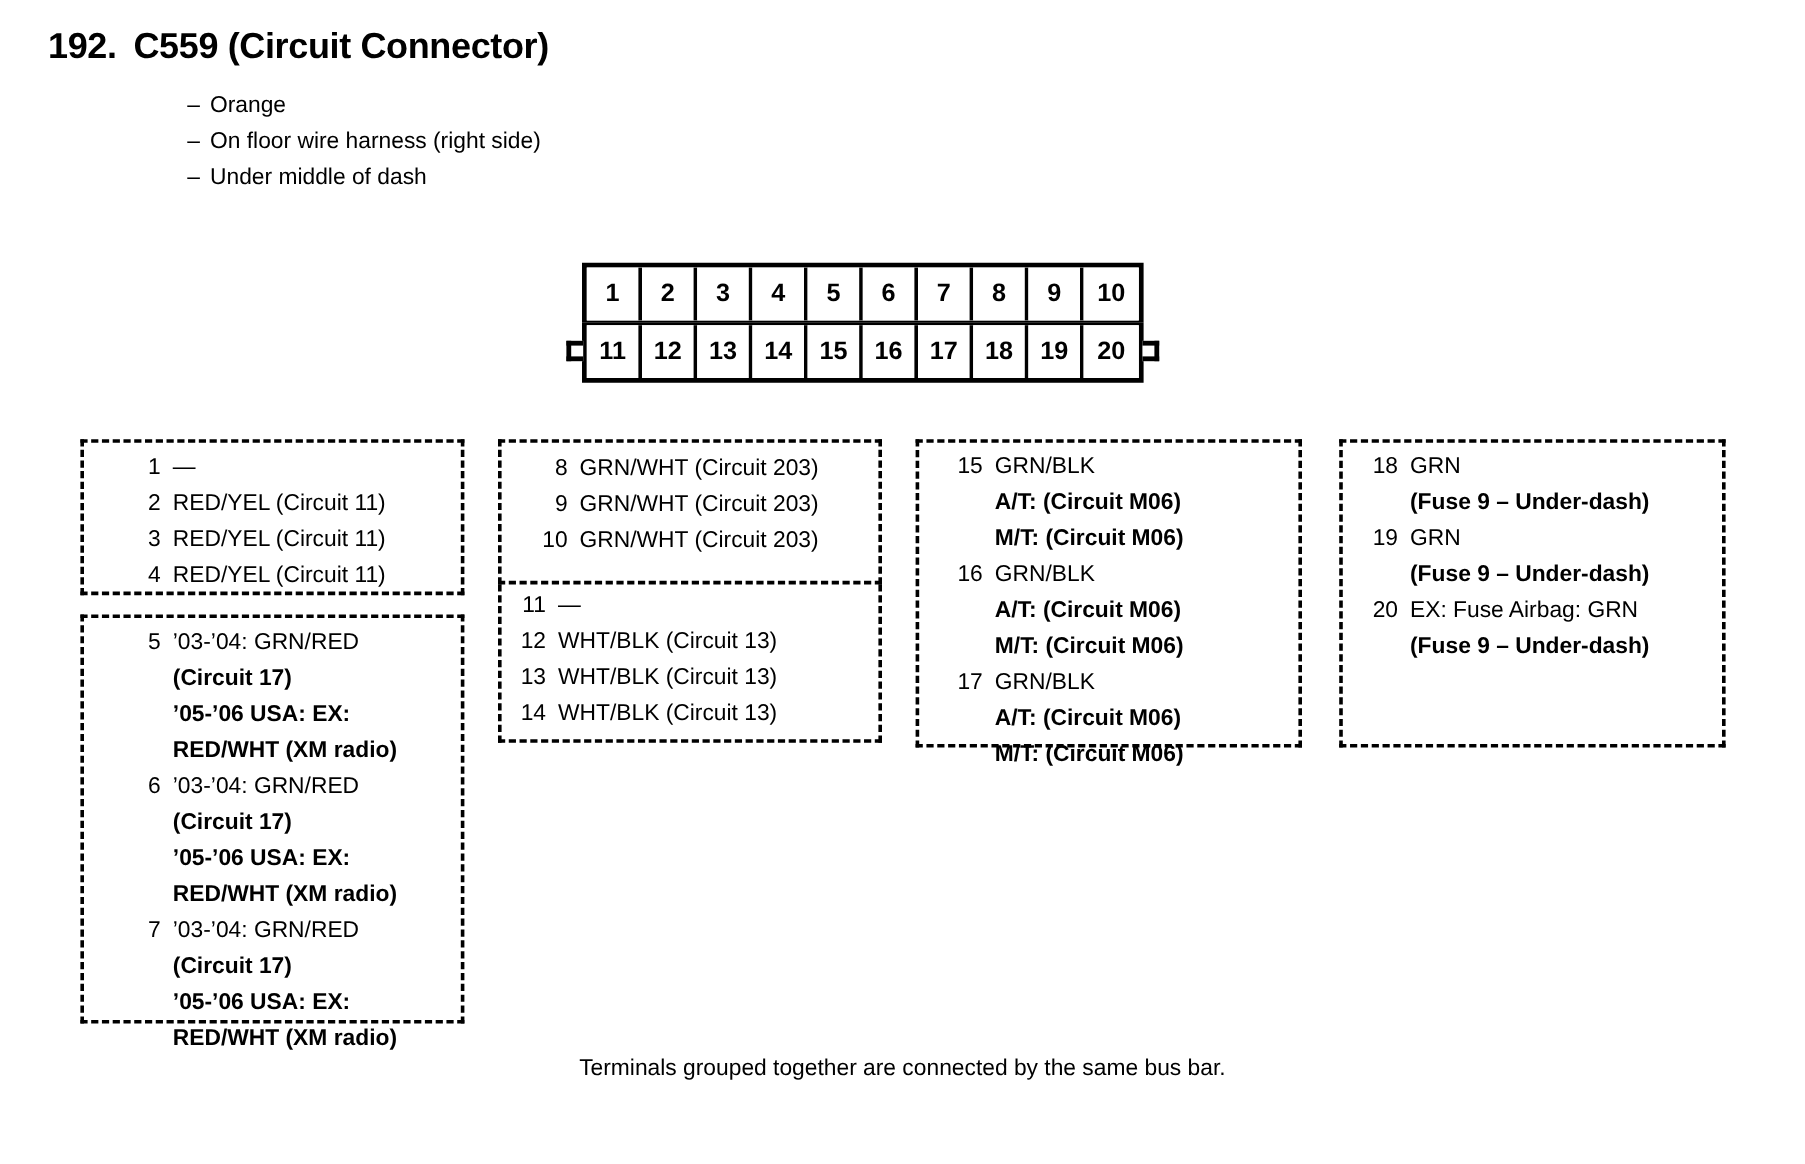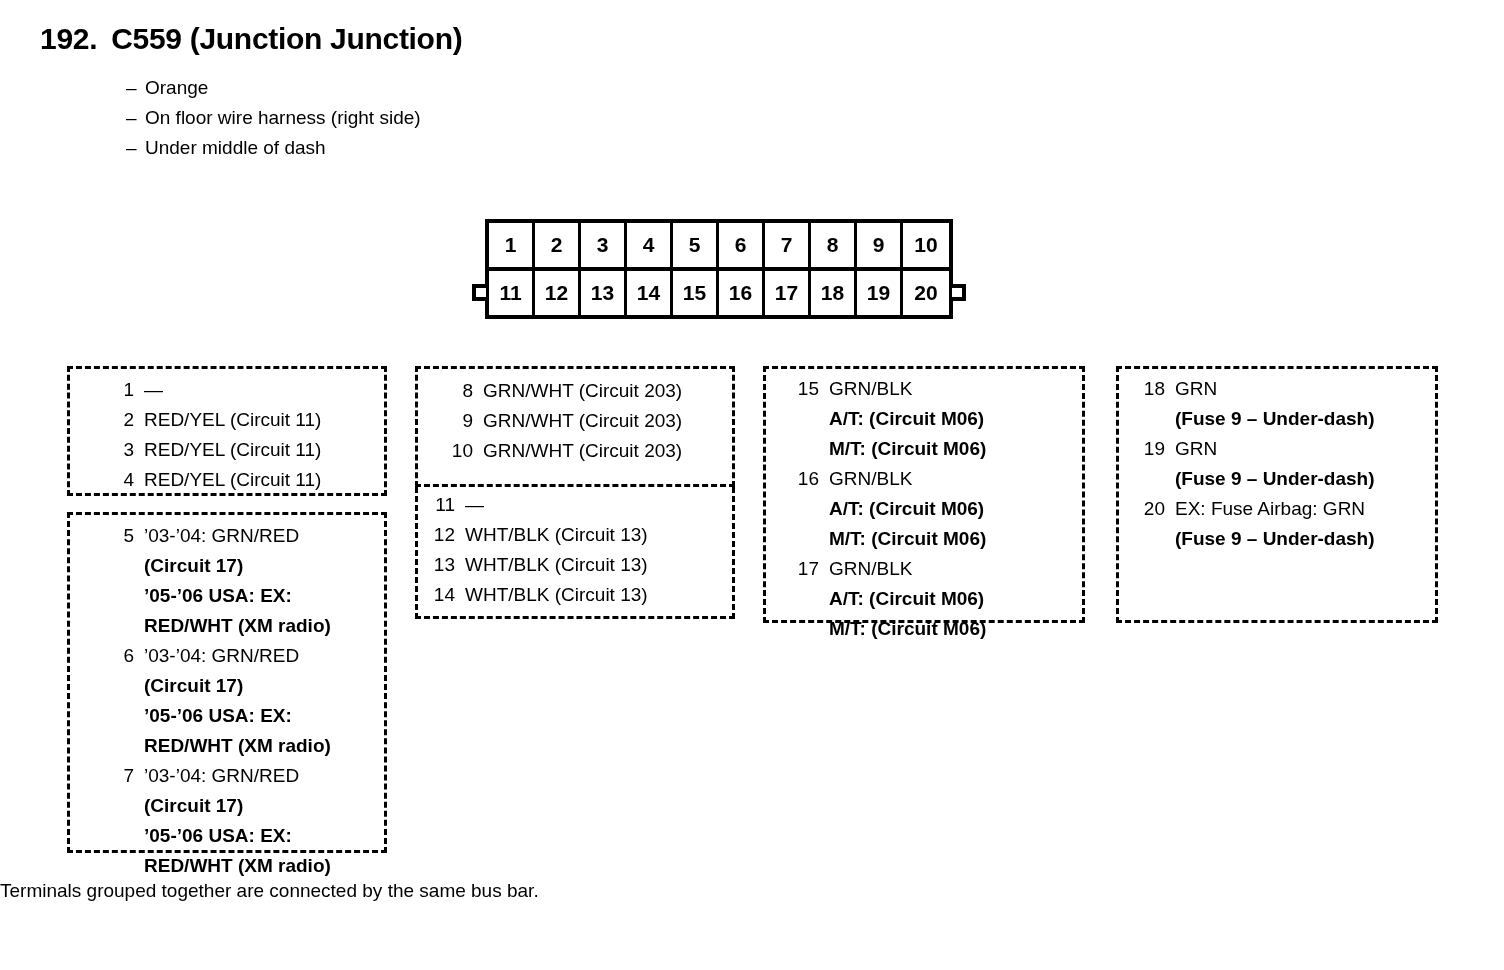--- a/index.html
+++ b/index.html
@@ -28,21 +28,21 @@
   }
   .title-num { margin-right: 14px; text-align: center; }
 
   .subtitle-list {
     position: absolute;
     left: 126px;
     top: 73px;
     font-size: 19px;
     line-height: 30px;
   }
-  .subtitle-row { white-space: nowrap; }
+  .subtitle-row { white-space: nowrap; margin-left: 30px; }
   .subtitle-dash {
     display: inline-block;
     width: 19px;
   }
 
   
   .connector {
     position: absolute;
     left: 485px;
     top: 219px;
@@ -124,28 +124,29 @@
     white-space: nowrap;
     font-weight: bold;
   }
 
   
   .footer-note {
     position: absolute;
     left: 0;
     right: 0;
     top: 880px;
+    text-align: center;
     font-size: 19px;
   }
 </style>
 </head>
 <body>
 
 <div class="page-title">
-  <span class="title-num">192.</span><span>C559 (Junction Junction)</span>
+  <span class="title-num">192.</span><span>C559 (Circuit Connector)</span>
 </div>
 
 <div class="subtitle-list" id="subtitle-list">
     <div class="subtitle-row"><span class="subtitle-dash">–</span><span>Orange</span></div>
     <div class="subtitle-row"><span class="subtitle-dash">–</span><span>On floor wire harness (right side)</span></div>
     <div class="subtitle-row"><span class="subtitle-dash">–</span><span>Under middle of dash</span></div>
   </div>
 
 <div class="connector">
   <div class="conn-row conn-top" id="conn-top">

